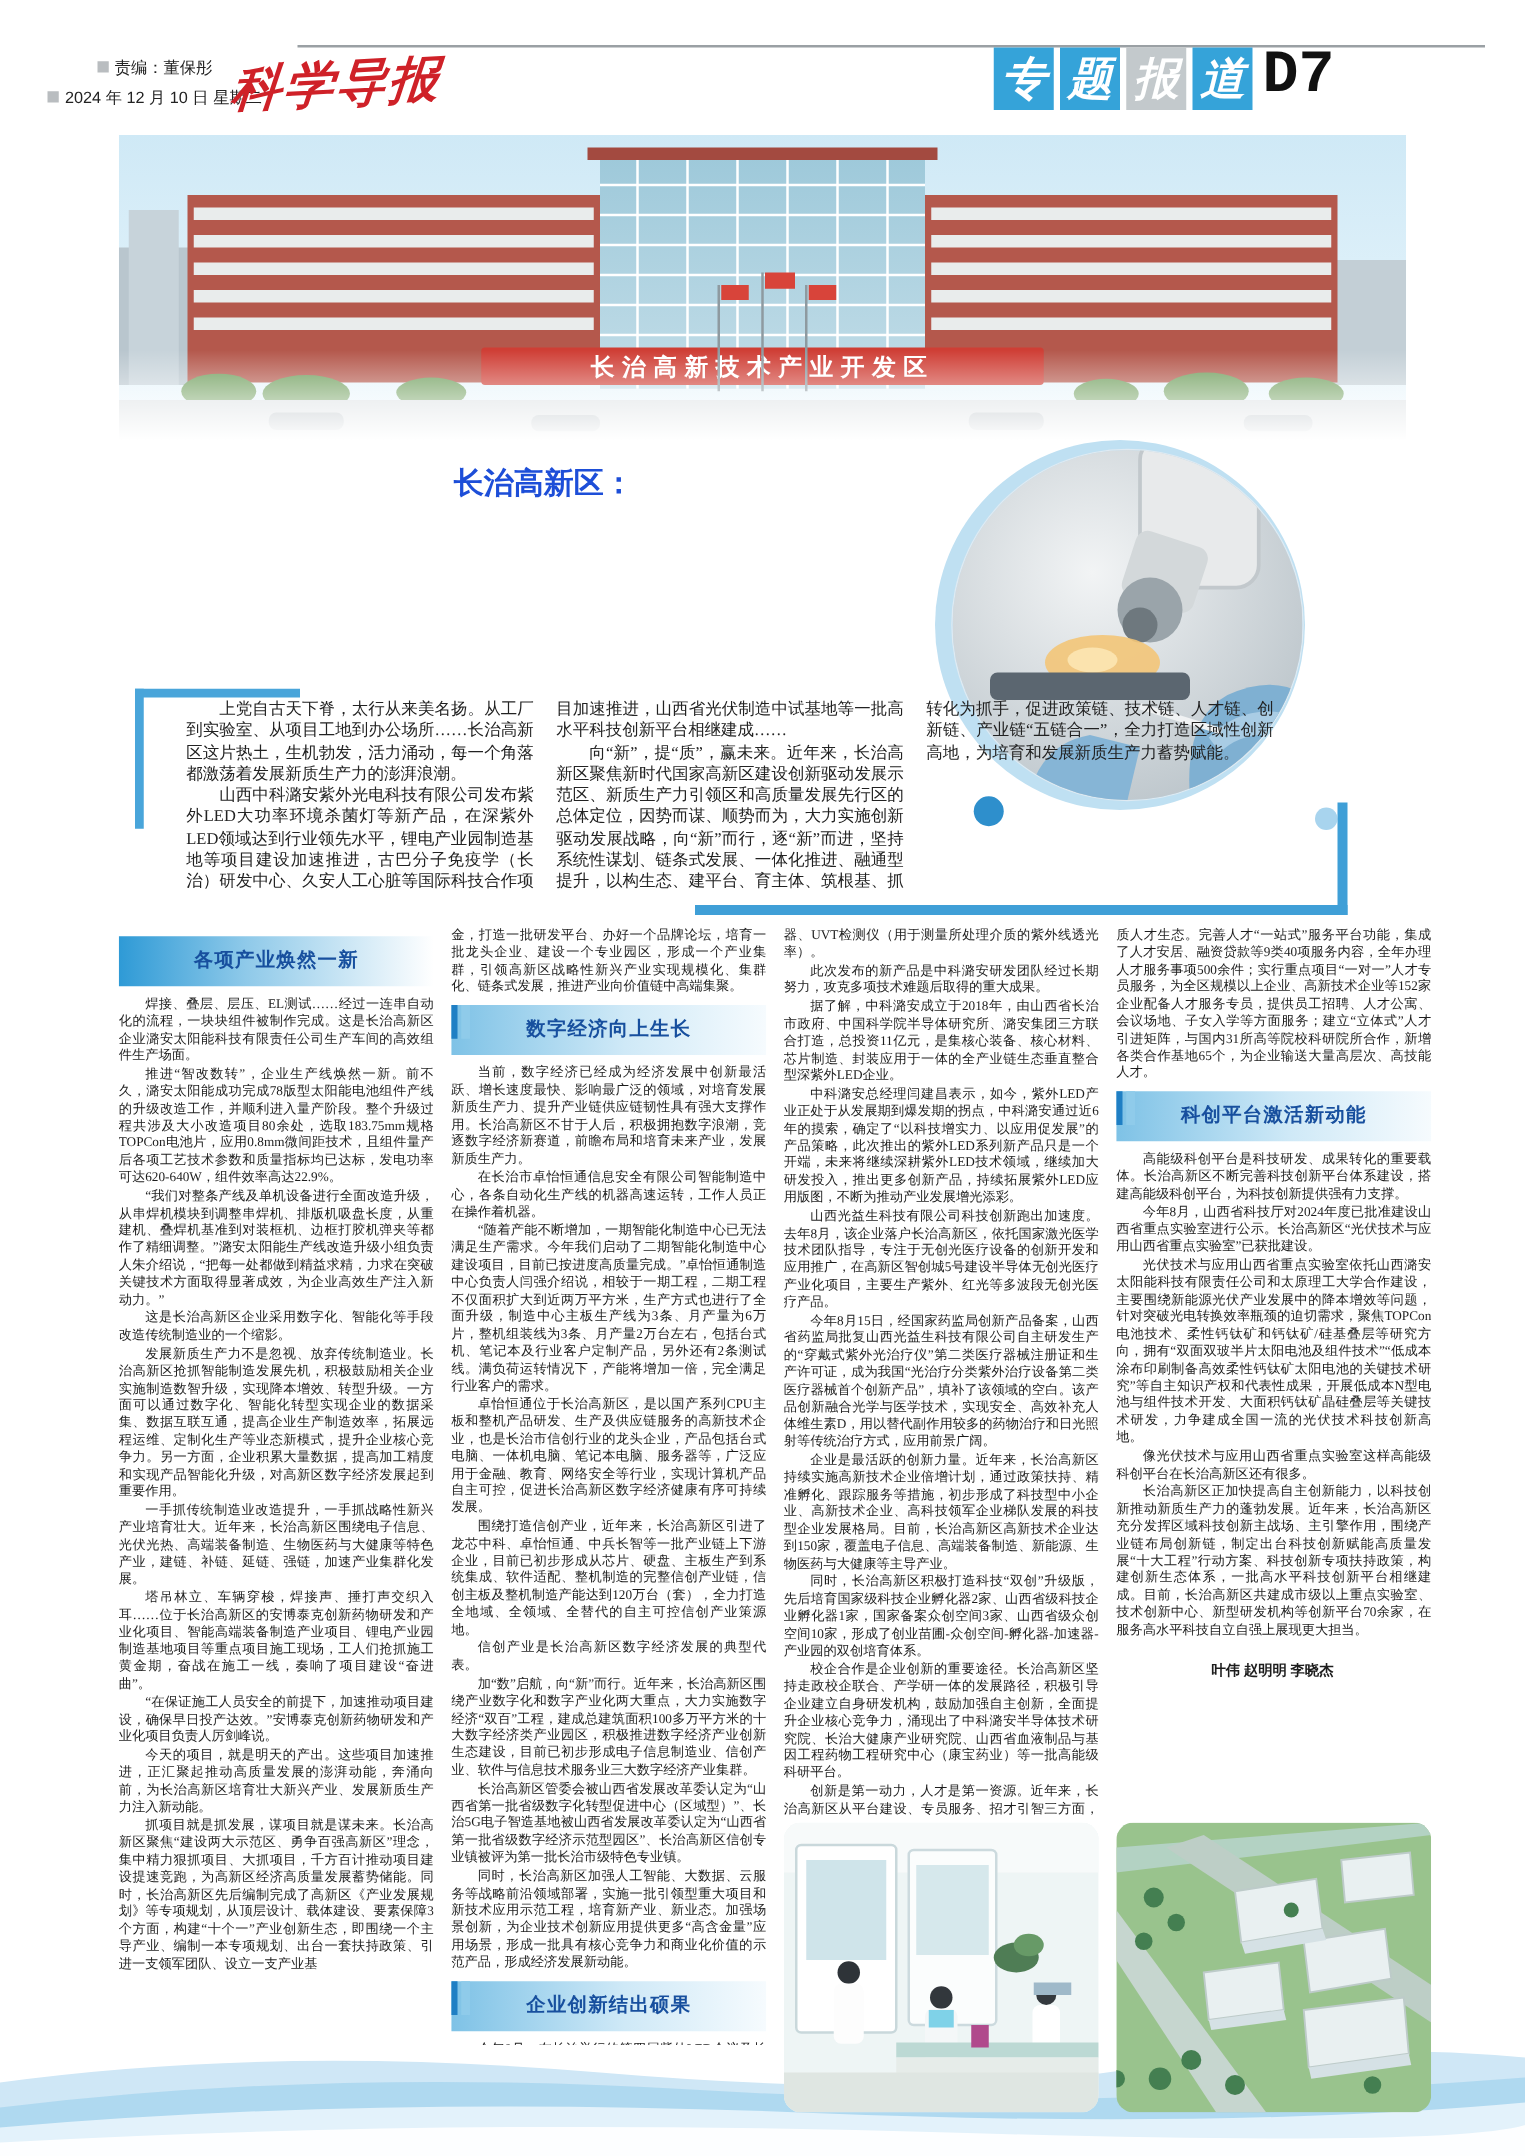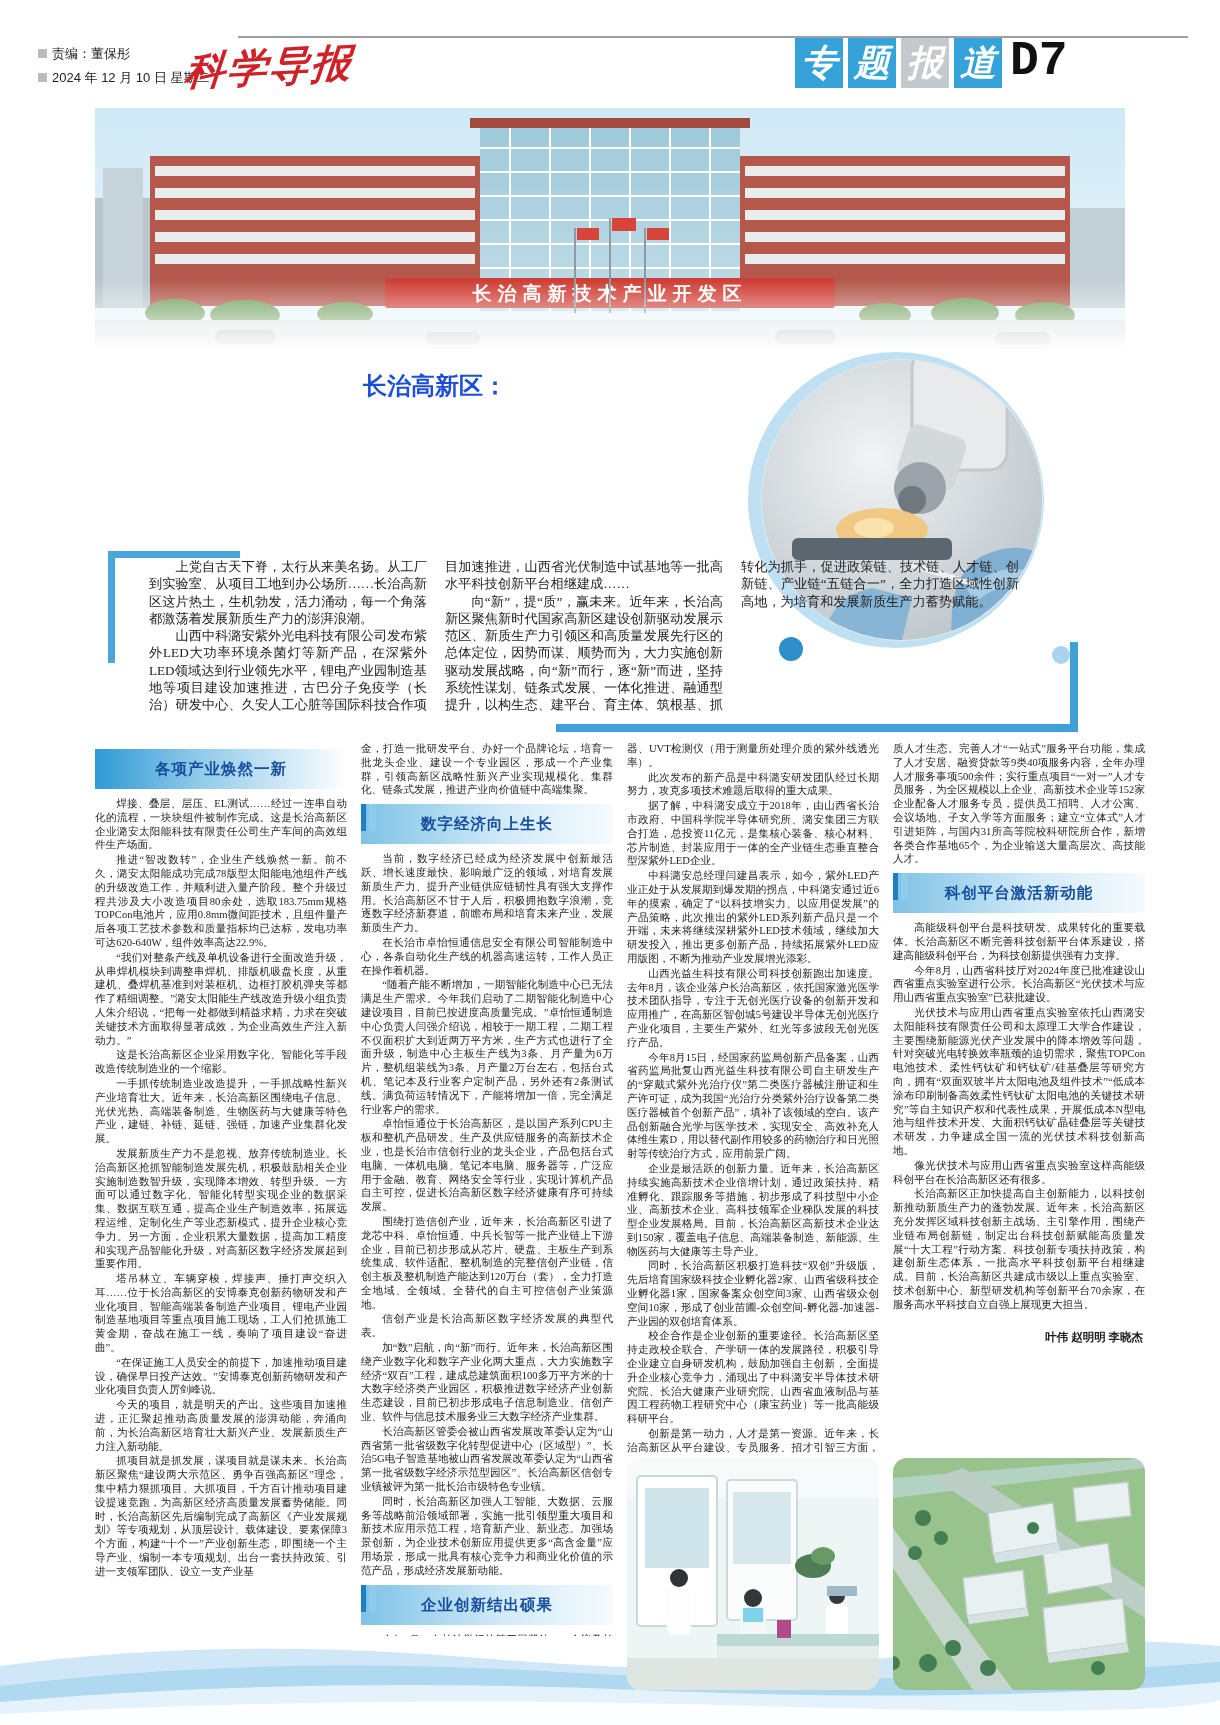--- a/index.html
+++ b/index.html
@@ -1,21 +1,21 @@
 <!DOCTYPE html>
 <html><head>
 <meta charset="utf-8">
 <style>
   html,body{margin:0;padding:0;background:#ffffff;}
   #page{position:relative;width:1220px;height:1725px;background:#ffffff;overflow:hidden;
         font-family:"Liberation Serif","DejaVu Serif",serif;color:#1a1a1a;}
   
   .top-rule{position:absolute;left:238px;top:36px;width:950px;height:2px;background:#9aa0a4;}
   .masthead-left{position:absolute;left:38px;top:42px;font-family:"Liberation Sans","DejaVu Sans",sans-serif;
-        font-size:13px;color:#222;line-height:24px;}
+        font-size:13px;color:#222;line-height:24px;text-align:center;}
   .masthead-left .sq{display:inline-block;width:9px;height:9px;background:#b9bdc0;margin-right:5px;}
   .paper-logo{position:absolute;left:185px;top:38px;width:230px;color:#cf2128;
         font-family:"DejaVu Serif","Liberation Serif",serif;font-size:40px;font-weight:bold;
         font-style:italic;transform:rotate(-3deg) skewX(-8deg);letter-spacing:2px;white-space:nowrap;}
   .section-boxes{position:absolute;left:795px;top:38px;display:flex;gap:5px;}
   .section-boxes .ch{width:48px;height:50px;display:flex;align-items:center;justify-content:center;
         font-family:"Liberation Sans","DejaVu Sans",sans-serif;font-weight:bold;font-size:36px;
         color:#ffffff;background:#35a3d9;font-style:italic;}
   .section-boxes .ch.gray{background:#c3c9cc;}
   .page-no{position:absolute;left:1010px;top:34px;font-family:Liberation Mono, monospace;
@@ -43,21 +43,21 @@
   .bracket-br-v{position:absolute;left:1070px;top:642px;width:8px;height:90px;background:#3f9fd7;}
   .intro{position:absolute;left:118px;top:558px;width:574px;height:160px;
         column-count:2;column-gap:18px;column-fill:auto;
         font-size:13.2px;line-height:17.3px;text-align:justify;color:#222;margin-left:31px;}
   .intro p{margin:0;text-indent:2em;}
   
   .col{position:absolute;top:742px;width:252px;overflow:hidden;
         font-size:10.6px;line-height:13.8px;text-align:justify;color:#1d1d1d;}
   .col p{margin:0 0 1px 0;text-indent:2em;}
   .col p.cont{text-indent:0;}
-  .col p.byline{text-indent:0;text-align:right;font-weight:bold;font-size:11.5px;padding-right:2px;margin-top:20px;}
+  .col p.byline{text-indent:0;text-align:center;font-weight:bold;font-size:11.5px;padding-right:2px;margin-top:20px;}
   #col0{left:95px;height:900px;}
   #col1{left:361px;height:952px;}
   #col2{left:627px;height:712px;}
   #col3{left:893px;height:712px;}
   .sec-h{position:relative;height:40px;margin:7px 0 8px 0;display:flex;align-items:center;justify-content:center;
         background:linear-gradient(90deg,#7ec2e6 0%,#cfe9f7 55%,#f6fbfe 100%);}
   .sec-h::before{content:"";position:absolute;left:0;top:0;width:5px;height:27px;background:#1f7fc4;}
   .sec-h::after{content:"";position:absolute;left:8px;top:0;width:7px;height:27px;background:#8fcbea;}
   #col0 .sec-h{background:linear-gradient(90deg,#2e9ad6 0%,#8ec9e9 40%,#ffffff 100%);}
   #col0 .sec-h::before,#col0 .sec-h::after{display:none;}
@@ -213,22 +213,22 @@
   </div>
 
   <div class="col" id="col0">
       <div class="sec-h">
         <span>各项产业焕然一新</span>
       </div>
       <p>焊接、叠层、层压、EL测试……经过一连串自动化的流程，一块块组件被制作完成。这是长治高新区企业潞安太阳能科技有限责任公司生产车间的高效组件生产场面。</p>
       <p>推进“智改数转”，企业生产线焕然一新。前不久，潞安太阳能成功完成78版型太阳能电池组件产线的升级改造工作，并顺利进入量产阶段。整个升级过程共涉及大小改造项目80余处，选取183.75mm规格TOPCon电池片，应用0.8mm微间距技术，且组件量产后各项工艺技术参数和质量指标均已达标，发电功率可达620-640W，组件效率高达22.9%。</p>
       <p>“我们对整条产线及单机设备进行全面改造升级，从串焊机模块到调整串焊机、排版机吸盘长度，从重建机、叠焊机基准到对装框机、边框打胶机弹夹等都作了精细调整。”潞安太阳能生产线改造升级小组负责人朱介绍说，“把每一处都做到精益求精，力求在突破关键技术方面取得显著成效，为企业高效生产注入新动力。”</p>
       <p>这是长治高新区企业采用数字化、智能化等手段改造传统制造业的一个缩影。</p>
+      <p>发展新质生产力不是忽视、放弃传统制造业。长治高新区抢抓智能制造发展先机，积极鼓励相关企业实施制造数智升级，实现降本增效、转型升级。一方面可以通过数字化、智能化转型实现企业的数据采集、数据互联互通，提高企业生产制造效率，拓展远程运维、定制化生产等业态新模式，提升企业核心竞争力。另一方面，企业积累大量数据，提高加工精度和实现产品智能化升级，对高新区数字经济发展起到重要作用。</p>
       <p>一手抓传统制造业改造提升，一手抓战略性新兴产业培育壮大。近年来，长治高新区围绕电子信息、光伏光热、高端装备制造、生物医药与大健康等特色产业，建链、补链、延链、强链，加速产业集群化发展。</p>
-      <p>发展新质生产力不是忽视、放弃传统制造业。长治高新区抢抓智能制造发展先机，积极鼓励相关企业实施制造数智升级，实现降本增效、转型升级。一方面可以通过数字化、智能化转型实现企业的数据采集、数据互联互通，提高企业生产制造效率，拓展远程运维、定制化生产等业态新模式，提升企业核心竞争力。另一方面，企业积累大量数据，提高加工精度和实现产品智能化升级，对高新区数字经济发展起到重要作用。</p>
       <p>塔吊林立、车辆穿梭，焊接声、捶打声交织入耳……位于长治高新区的安博泰克创新药物研发和产业化项目、智能高端装备制造产业项目、锂电产业园制造基地项目等重点项目施工现场，工人们抢抓施工黄金期，奋战在施工一线，奏响了项目建设“奋进曲”。</p>
       <p>“在保证施工人员安全的前提下，加速推动项目建设，确保早日投产达效。”安博泰克创新药物研发和产业化项目负责人厉剑峰说。</p>
       <p>今天的项目，就是明天的产出。这些项目加速推进，正汇聚起推动高质量发展的澎湃动能，奔涌向前，为长治高新区培育壮大新兴产业、发展新质生产力注入新动能。</p>
       <p>抓项目就是抓发展，谋项目就是谋未来。长治高新区聚焦“建设两大示范区、勇争百强高新区”理念，集中精力狠抓项目、大抓项目，千方百计推动项目建设提速竞跑，为高新区经济高质量发展蓄势储能。同时，长治高新区先后编制完成了高新区《产业发展规划》等专项规划，从顶层设计、载体建设、要素保障3个方面，构建“十个一”产业创新生态，即围绕一个主导产业、编制一本专项规划、出台一套扶持政策、引进一支领军团队、设立一支产业基</p>
     </div>
   <div class="col" id="col1">
       <p class="cont">金，打造一批研发平台、办好一个品牌论坛，培育一批龙头企业、建设一个专业园区，形成一个产业集群，引领高新区战略性新兴产业实现规模化、集群化、链条式发展，推进产业向价值链中高端集聚。</p>
       <div class="sec-h">
         <span>数字经济向上生长</span>
       </div>

